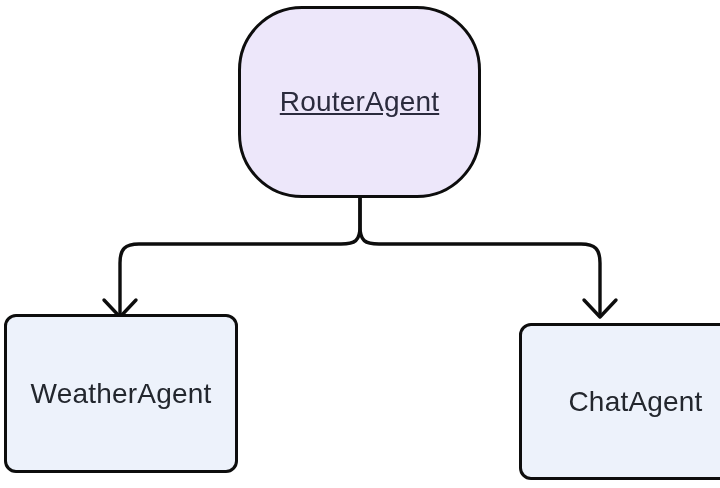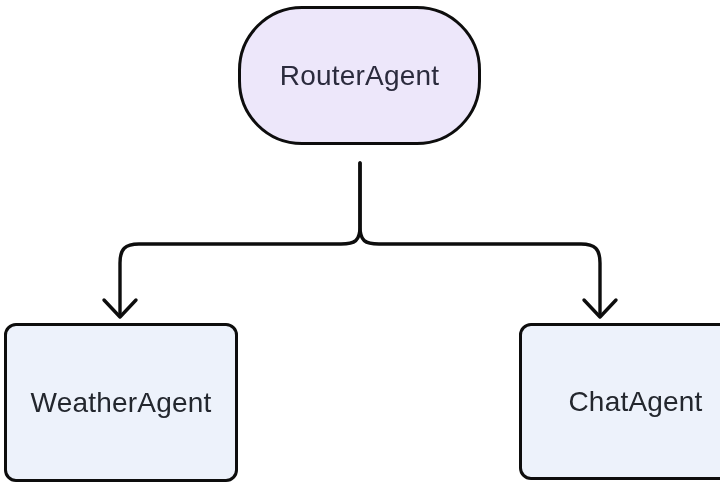--- a/index.html
+++ b/index.html
@@ -30,33 +30,34 @@
     justify-content: center;
     border: 3px solid #0d0d0d;
     font-size: 28px;
     line-height: 1;
     letter-spacing: 0.2px;
   }
   .node-stadium {
     left: 238px;
     top: 6px;
     width: 243px;
-    height: 139px;
+    height: 192px;
     border-radius: 64px;
     background: #ede7fa;
     color: #2b2b3d;
+    text-decoration: underline;
   }
   .node-rect {
     border-radius: 12px;
     background: #edf2fb;
     color: #23272e;
   }
   .node-weather {
     left: 4px;
-    top: 323px;
+    top: 314px;
     width: 234px;
     height: 159px;
   }
   .node-chat {
     left: 483px;
     top: 323px;
     width: 233px;
     height: 157px;
     margin-left: 36px;
   }

